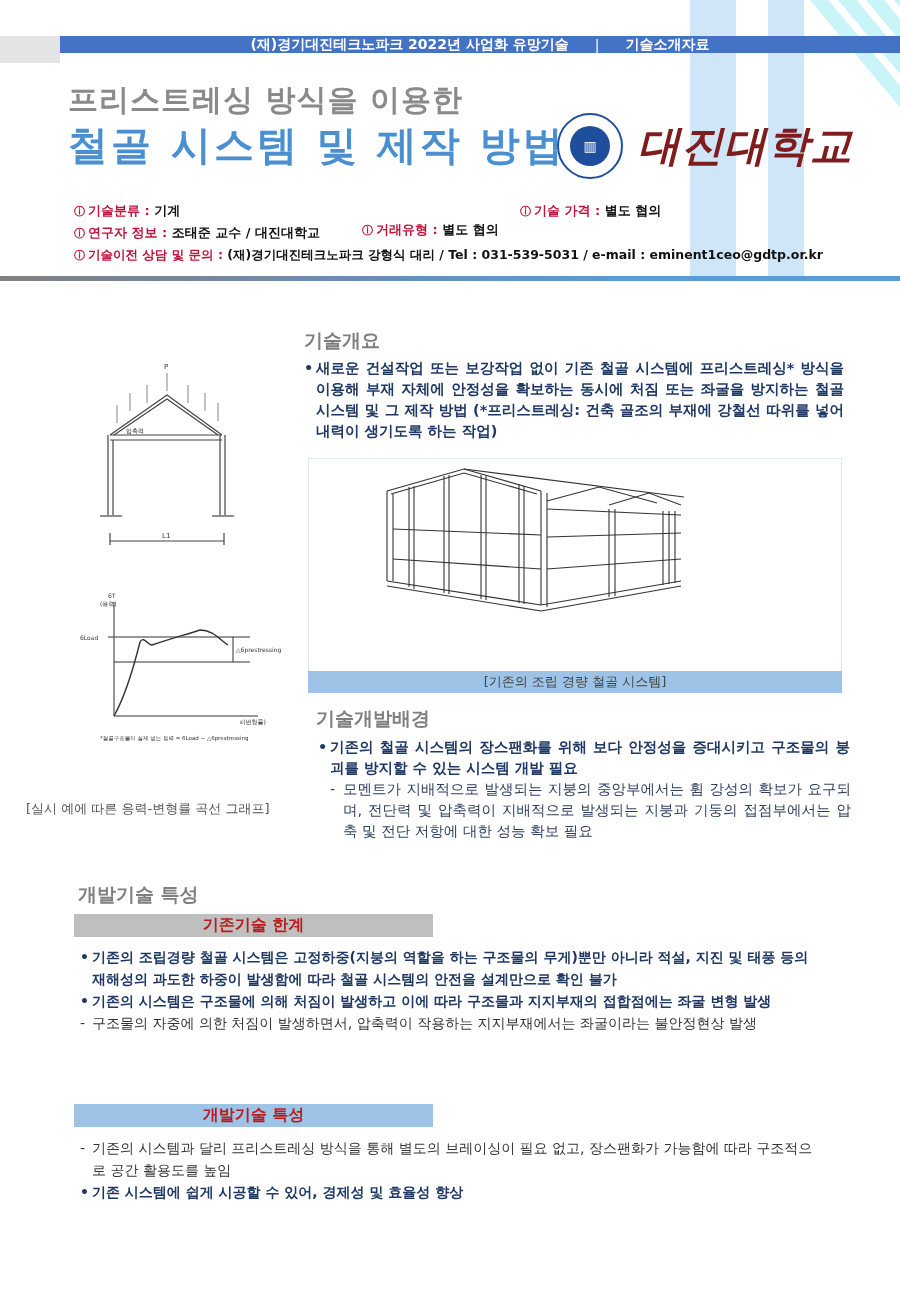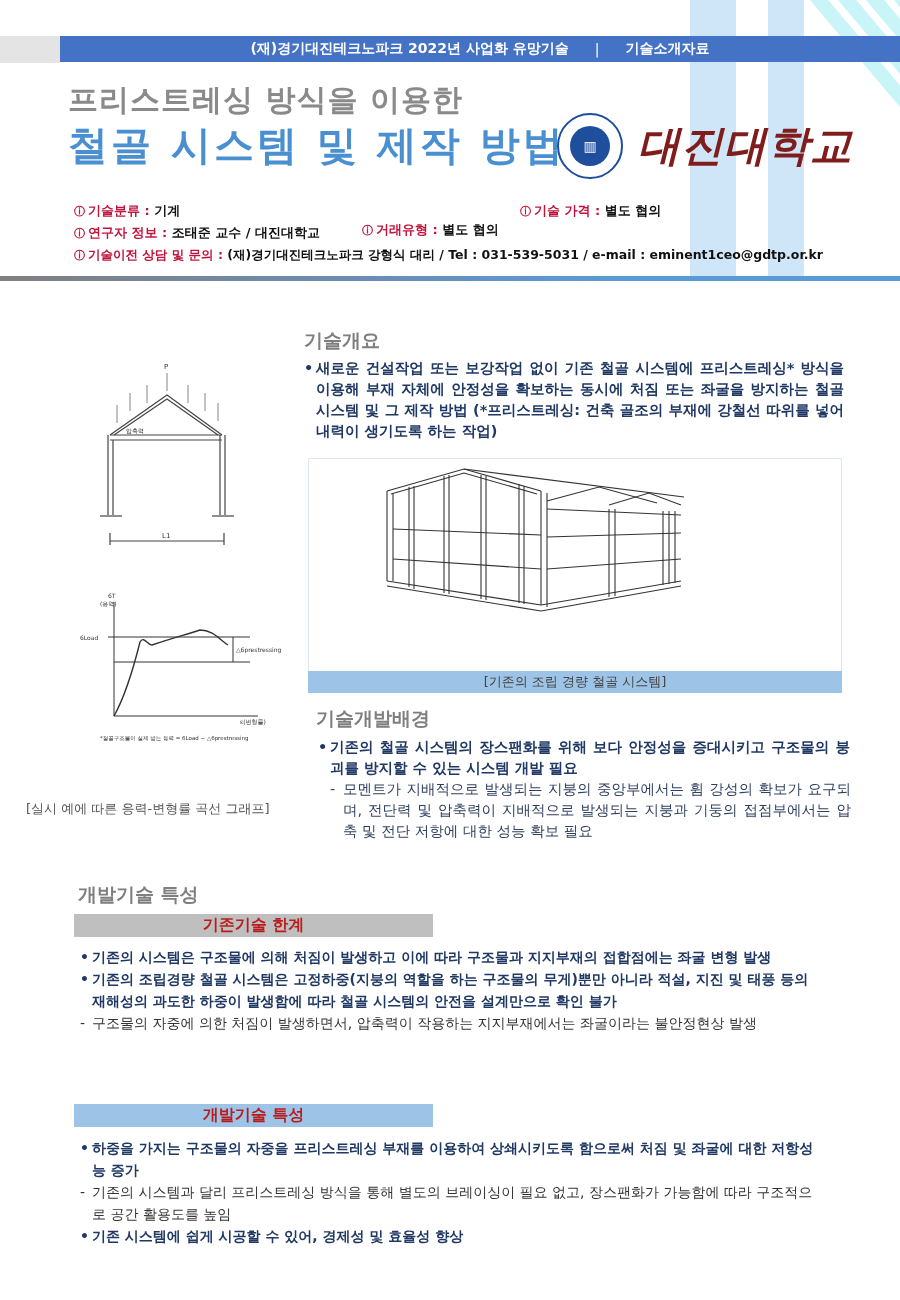--- a/index.html
+++ b/index.html
@@ -6,21 +6,21 @@
   html, body { width: 900px; height: 1300px; background: #ffffff; overflow: hidden; }
   body { position: relative; font-family: "DejaVu Sans", "Liberation Sans", sans-serif; color: #1a2a4a; }
 
   
   .deco-bar1 { position: absolute; left: 690px; top: 0; width: 46px; height: 280px; background: #cfe6f8; }
   .deco-bar2 { position: absolute; left: 768px; top: 0; width: 36px; height: 280px; background: #cfe6f8; }
   .deco-diag { position: absolute; left: 790px; top: 0; width: 110px; height: 130px; overflow: hidden; }
   .deco-diag span { position: absolute; width: 14px; height: 200px; background: #c9f5f8; transform: rotate(-40deg); transform-origin: top left; }
 
   .top-gray { position: absolute; left: 0; top: 36px; width: 60px; height: 27px; background: #e4e4e4; }
-  .top-banner { position: absolute; left: 60px; top: 36px; width: 840px; height: 26px; background: #4472c4; color: #fff; font-size: 14px; display: flex; align-items: center; justify-content: center; gap: 26px; font-weight: bold; }
+  .top-banner { position: absolute; left: 60px; top: 36px; width: 840px; height: 17px; background: #4472c4; color: #fff; font-size: 14px; display: flex; align-items: center; justify-content: center; gap: 26px; font-weight: bold; }
   .top-banner .sep { font-weight: normal; }
 
   .title1 { position: absolute; left: 68px; top: 80px; font-size: 30px; font-weight: bold; color: #8a8a8a; letter-spacing: 1px; }
   .title2 { position: absolute; left: 68px; top: 118px; font-size: 40px; font-weight: bold; color: #4a90d0; letter-spacing: 3px; }
 
   .logo-seal { position: absolute; left: 557px; top: 113px; width: 66px; height: 66px; border-radius: 50%; background: #fff; border: 2px solid #1f4e9c; display: flex; align-items: center; justify-content: center; }
   .logo-seal .inner { width: 40px; height: 40px; border-radius: 50%; background: #1f4e9c; display: flex; align-items: center; justify-content: center; color: #fff; font-size: 14px; }
   .logo-text { position: absolute; left: 638px; top: 118px; font-size: 42px; font-weight: bold; color: #7f1d1d; letter-spacing: 1px; font-style: italic; }
 
   .info { position: absolute; font-size: 13px; font-weight: bold; color: #111; white-space: nowrap; }
@@ -194,24 +194,23 @@
   <span class="dot">•</span><span>기존의 철골 시스템의 장스팬화를 위해 보다 안정성을 증대시키고 구조물의 붕괴를 방지할 수 있는 시스템 개발 필요</span>
 </div>
 <div class="sub" style="left:343px; top:779px; width:508px; text-align:justify;">
   <span class="dash">-</span><span>모멘트가 지배적으로 발생되는 지붕의 중앙부에서는 휨 강성의 확보가 요구되며, 전단력 및 압축력이 지배적으로 발생되는 지붕과 기둥의 접점부에서는 압축 및 전단 저항에 대한 성능 확보 필요</span>
 </div>
 
 <div class="sec-h" style="left:78px; top:882px;">개발기술 특성</div>
 <div class="band gray" style="top:914px;">기존기술 한계</div>
 
 <div class="list" style="top:946px; width:730px;">
+  <div class="b">기존의 조립경량 철골 시스템은 고정하중(지붕의 역할을 하는 구조물의 무게)뿐만 아니라 적설, 지진 및 태풍 등의 재해성의 과도한 하중이 발생함에 따라 철골 시스템의 안전을 설계만으로 확인 불가</div>
   <div class="b">기존의 시스템은 구조물에 의해 처짐이 발생하고 이에 따라 구조물과 지지부재의 접합점에는 좌굴 변형 발생</div>
-  <div class="b">기존의 조립경량 철골 시스템은 고정하중(지붕의 역할을 하는 구조물의 무게)뿐만 아니라 적설, 지진 및 태풍 등의 재해성의 과도한 하중이 발생함에 따라 철골 시스템의 안전을 설계만으로 확인 불가</div>
   <div class="s">구조물의 자중에 의한 처짐이 발생하면서, 압축력이 작용하는 지지부재에서는 좌굴이라는 불안정현상 발생</div>
 </div>
 
 <div class="band blue" style="top:1104px;">개발기술 특성</div>
 
 <div class="list" style="top:1137px; width:730px;">
-  <div class="b">하중을 가지는 구조물의 자중을 프리스트레싱 부재를 이용하여 상쇄시키도록 함으로써 처짐 및 좌굴에 대한 저항성능 증가</div>
   <div class="s">기존의 시스템과 달리 프리스트레싱 방식을 통해 별도의 브레이싱이 필요 없고, 장스팬화가 가능함에 따라 구조적으로 공간 활용도를 높임</div>
   <div class="b">기존 시스템에 쉽게 시공할 수 있어, 경제성 및 효율성 향상</div>
 </div>
 
 </body></html>

